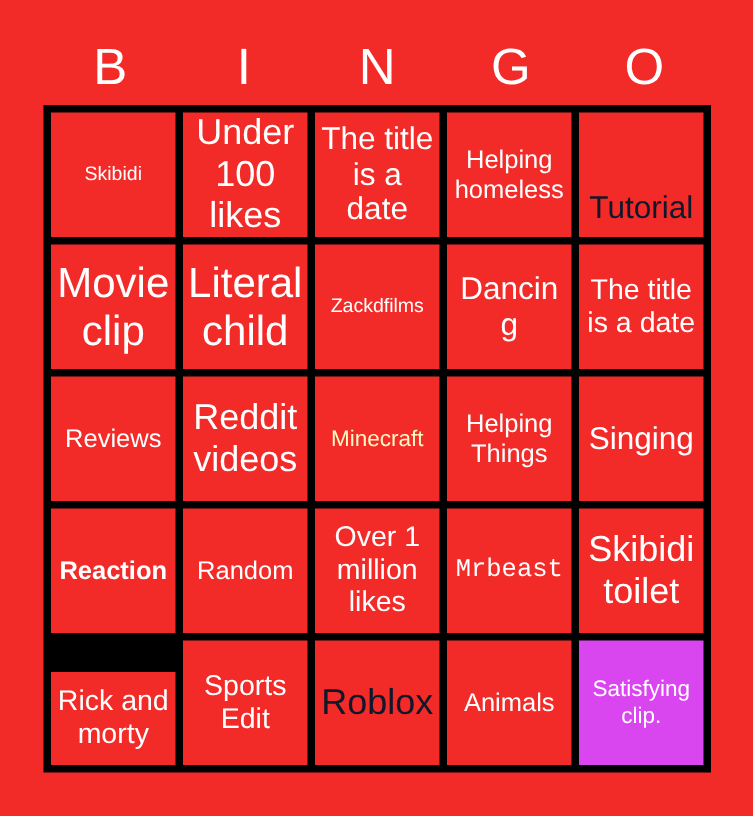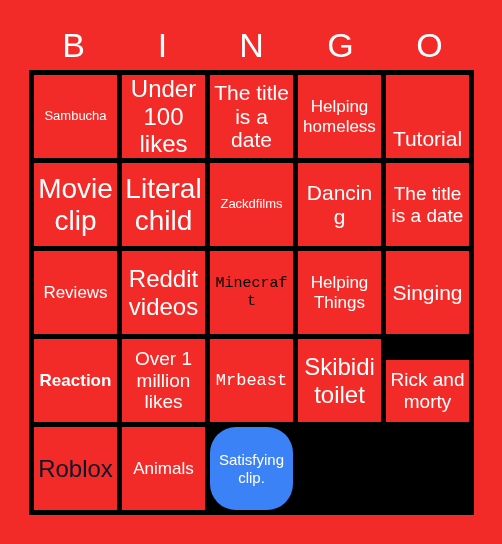--- a/index.html
+++ b/index.html
@@ -88,33 +88,33 @@
   <div id="bingo-header">
     <span class="header-letter" style="color: rgb(255, 255, 255);">B</span>
     <span class="header-letter" style="color: rgb(255, 255, 255);">I</span>
     <span class="header-letter" style="color: rgb(255, 255, 255);">N</span>
     <span class="header-letter" style="color: rgb(255, 255, 255);">G</span>
     <span class="header-letter" style="color: rgb(255, 255, 255);">O</span>
   </div>
 
   <div id="bingo-grid" style="background: rgb(0, 0, 0);">
     <div class="bingo-cell" style="background: rgb(242, 42, 40);">
-        <span class="cell-text fs-xs" style="color: rgb(255, 255, 255);">Sambucha</span>
+        <span class="cell-text fs-xs" style="color: rgb(255, 255, 255);">Skibidi</span>
       </div>
     <div class="bingo-cell" style="background: rgb(242, 42, 40);">
         <span class="cell-text fs-xxl" style="color: rgb(255, 255, 255);">Under 100 likes</span>
       </div>
     <div class="bingo-cell" style="background: rgb(242, 42, 40);">
         <span class="cell-text fs-xl" style="color: rgb(255, 255, 255);">The title is a date</span>
       </div>
     <div class="bingo-cell" style="background: rgb(242, 42, 40); justify-content: center;">
         <span class="cell-text fs-md" style="color: rgb(255, 255, 255);">Helping homeless</span>
       </div>
     <div class="bingo-cell" style="background: rgb(242, 42, 40);">
-        <span class="cell-text fs-xl" style="color: #ffffff; margin-top: 44px;">Tutorial</span>
+        <span class="cell-text fs-xl" style="color: #0f172a; margin-top: 44px;">Tutorial</span>
       </div>
 
     <div class="bingo-cell" style="background: rgb(242, 42, 40);">
         <span class="cell-text fs-huge" style="color: rgb(255, 255, 255);">Movie clip</span>
       </div>
     <div class="bingo-cell" style="background: rgb(242, 42, 40);">
         <span class="cell-text fs-huge" style="color: rgb(255, 255, 255);">Literal child</span>
       </div>
     <div class="bingo-cell" style="background: rgb(242, 42, 40);">
         <span class="cell-text fs-xs" style="color: rgb(255, 255, 255);">Zackdfilms</span>
@@ -126,49 +126,55 @@
         <span class="cell-text fs-lg" style="color: rgb(255, 255, 255);">The title is a date</span>
       </div>
 
     <div class="bingo-cell" style="background: rgb(242, 42, 40);">
         <span class="cell-text fs-md" style="color: rgb(255, 255, 255);">Reviews</span>
       </div>
     <div class="bingo-cell" style="background: rgb(242, 42, 40);">
         <span class="cell-text fs-xxl" style="color: rgb(255, 255, 255);">Reddit videos</span>
       </div>
     <div class="bingo-cell" style="background: rgb(242, 42, 40);">
-        <span class="cell-text fs-sm" style="color: #000000; font-family: Liberation Mono, monospace;">Minecraft</span>
+        <span class="cell-text fs-sm" style="color: #fef9c3;">Minecraft</span>
       </div>
     <div class="bingo-cell" style="background: rgb(242, 42, 40);">
         <span class="cell-text fs-md" style="color: rgb(255, 255, 255);">Helping Things</span>
       </div>
     <div class="bingo-cell" style="background: rgb(242, 42, 40);">
         <span class="cell-text fs-xl" style="color: rgb(255, 255, 255);">Singing</span>
       </div>
 
     <div class="bingo-cell" style="background: rgb(242, 42, 40); font-weight: bold;">
         <span class="cell-text fs-md" style="color: rgb(255, 255, 255);">Reaction</span>
+      </div>
+    <div class="bingo-cell" style="background: rgb(242, 42, 40);">
+        <span class="cell-text fs-md" style="color: rgb(255, 255, 255);">Random</span>
       </div>
     <div class="bingo-cell" style="background: rgb(242, 42, 40);">
         <span class="cell-text fs-lg" style="color: rgb(255, 255, 255);">Over 1 million likes</span>
       </div>
     <div class="bingo-cell" style="background: rgb(242, 42, 40); font-family: Liberation Mono, monospace;">
         <span class="cell-text fs-md" style="color: rgb(255, 255, 255);">Mrbeast</span>
       </div>
     <div class="bingo-cell" style="background: rgb(242, 42, 40);">
         <span class="cell-text fs-xxl" style="color: rgb(255, 255, 255);">Skibidi toilet</span>
       </div>
 
     <div class="bingo-cell" style="background: rgb(242, 42, 40); margin-top: 21px;">
         <span class="cell-text fs-lg" style="color: rgb(255, 255, 255);">Rick and morty</span>
       </div>
     <div class="bingo-cell" style="background: rgb(242, 42, 40);">
+        <span class="cell-text fs-lg" style="color: rgb(255, 255, 255);">Sports Edit</span>
+      </div>
+    <div class="bingo-cell" style="background: rgb(242, 42, 40);">
         <span class="cell-text fs-xxl" style="color: #0f172a;">Roblox</span>
       </div>
     <div class="bingo-cell" style="background: rgb(242, 42, 40);">
         <span class="cell-text fs-md" style="color: rgb(255, 255, 255);">Animals</span>
       </div>
-    <div class="bingo-cell" style="background: #3b82f6; border-radius: 26px;">
+    <div class="bingo-cell" style="background: #d946ef;">
         <span class="cell-text fs-sm" style="color: rgb(255, 255, 255);">Satisfying clip.</span>
       </div>
   </div>
 
 </div>
 
 </body></html>

